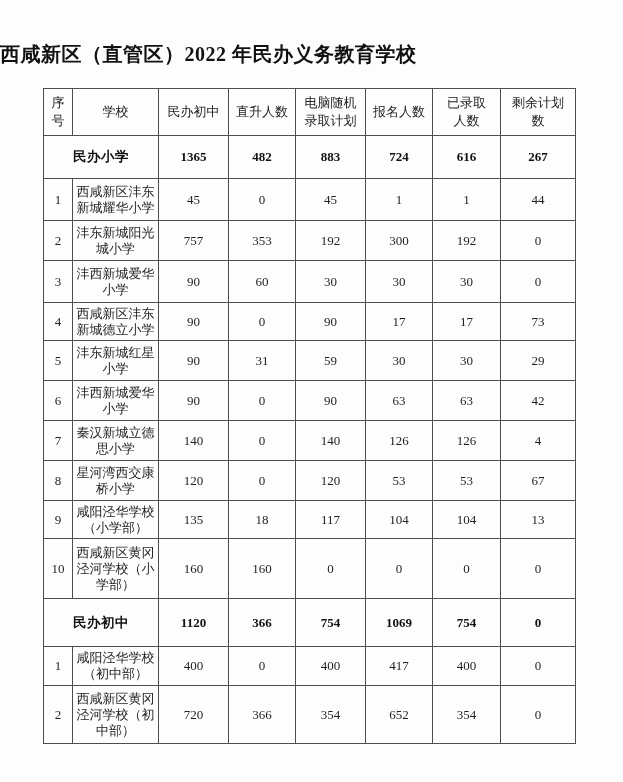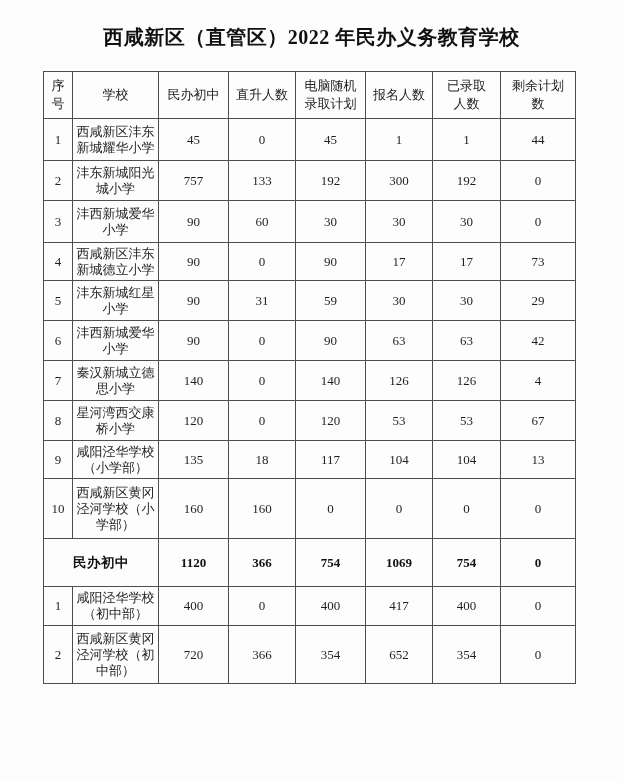--- a/index.html
+++ b/index.html
@@ -5,22 +5,21 @@
   html,body{margin:0;padding:0;}
   body{
     width:623px;height:782px;
     background:#fdfdfd;
     font-family:"Liberation Serif","DejaVu Serif",serif;
     color:#1f1f1f;
     overflow:hidden;
   }
   .page{width:623px;height:782px;position:relative;}
   .title-block{
-    padding-top:24px;
-    text-align:center;
+    padding-top:41px;
     font-weight:bold;
     font-size:20px;
     line-height:27px;
     color:#111;
     letter-spacing:0.5px;
   }
   table.report{
     border-collapse:collapse;
     table-layout:fixed;
     margin:20px 0 0 43px;
@@ -101,37 +100,46 @@
       <th class="hdr">直升人数</th>
       <th class="hdr">电脑随机
 录取计划</th>
       <th class="hdr">报名人数</th>
       <th class="hdr">已录取
 人数</th>
       <th class="hdr">剩余计划
 数</th>
     </tr>
 
+    <tr class="sum h-sum1">
+      <td colspan="2" class="sum-label">民办小学</td>
+      <td>1365</td>
+      <td>482</td>
+      <td>883</td>
+      <td>724</td>
+      <td>616</td>
+      <td>267</td>
+    </tr>
 
     <tr class="h-r1">
       <td>1</td>
       <td class="school">西咸新区沣东新城耀华小学</td>
       <td>45</td>
       <td>0</td>
       <td>45</td>
       <td>1</td>
       <td>1</td>
       <td>44</td>
     </tr>
 
     <tr class="h-2l">
       <td>2</td>
       <td class="school">沣东新城阳光城小学</td>
       <td>757</td>
-      <td>133</td>
+      <td>353</td>
       <td>192</td>
       <td>300</td>
       <td>192</td>
       <td>0</td>
     </tr>
 
     <tr class="h-r3">
       <td>3</td>
       <td class="school">沣西新城爱华小学</td>
       <td>90</td>

